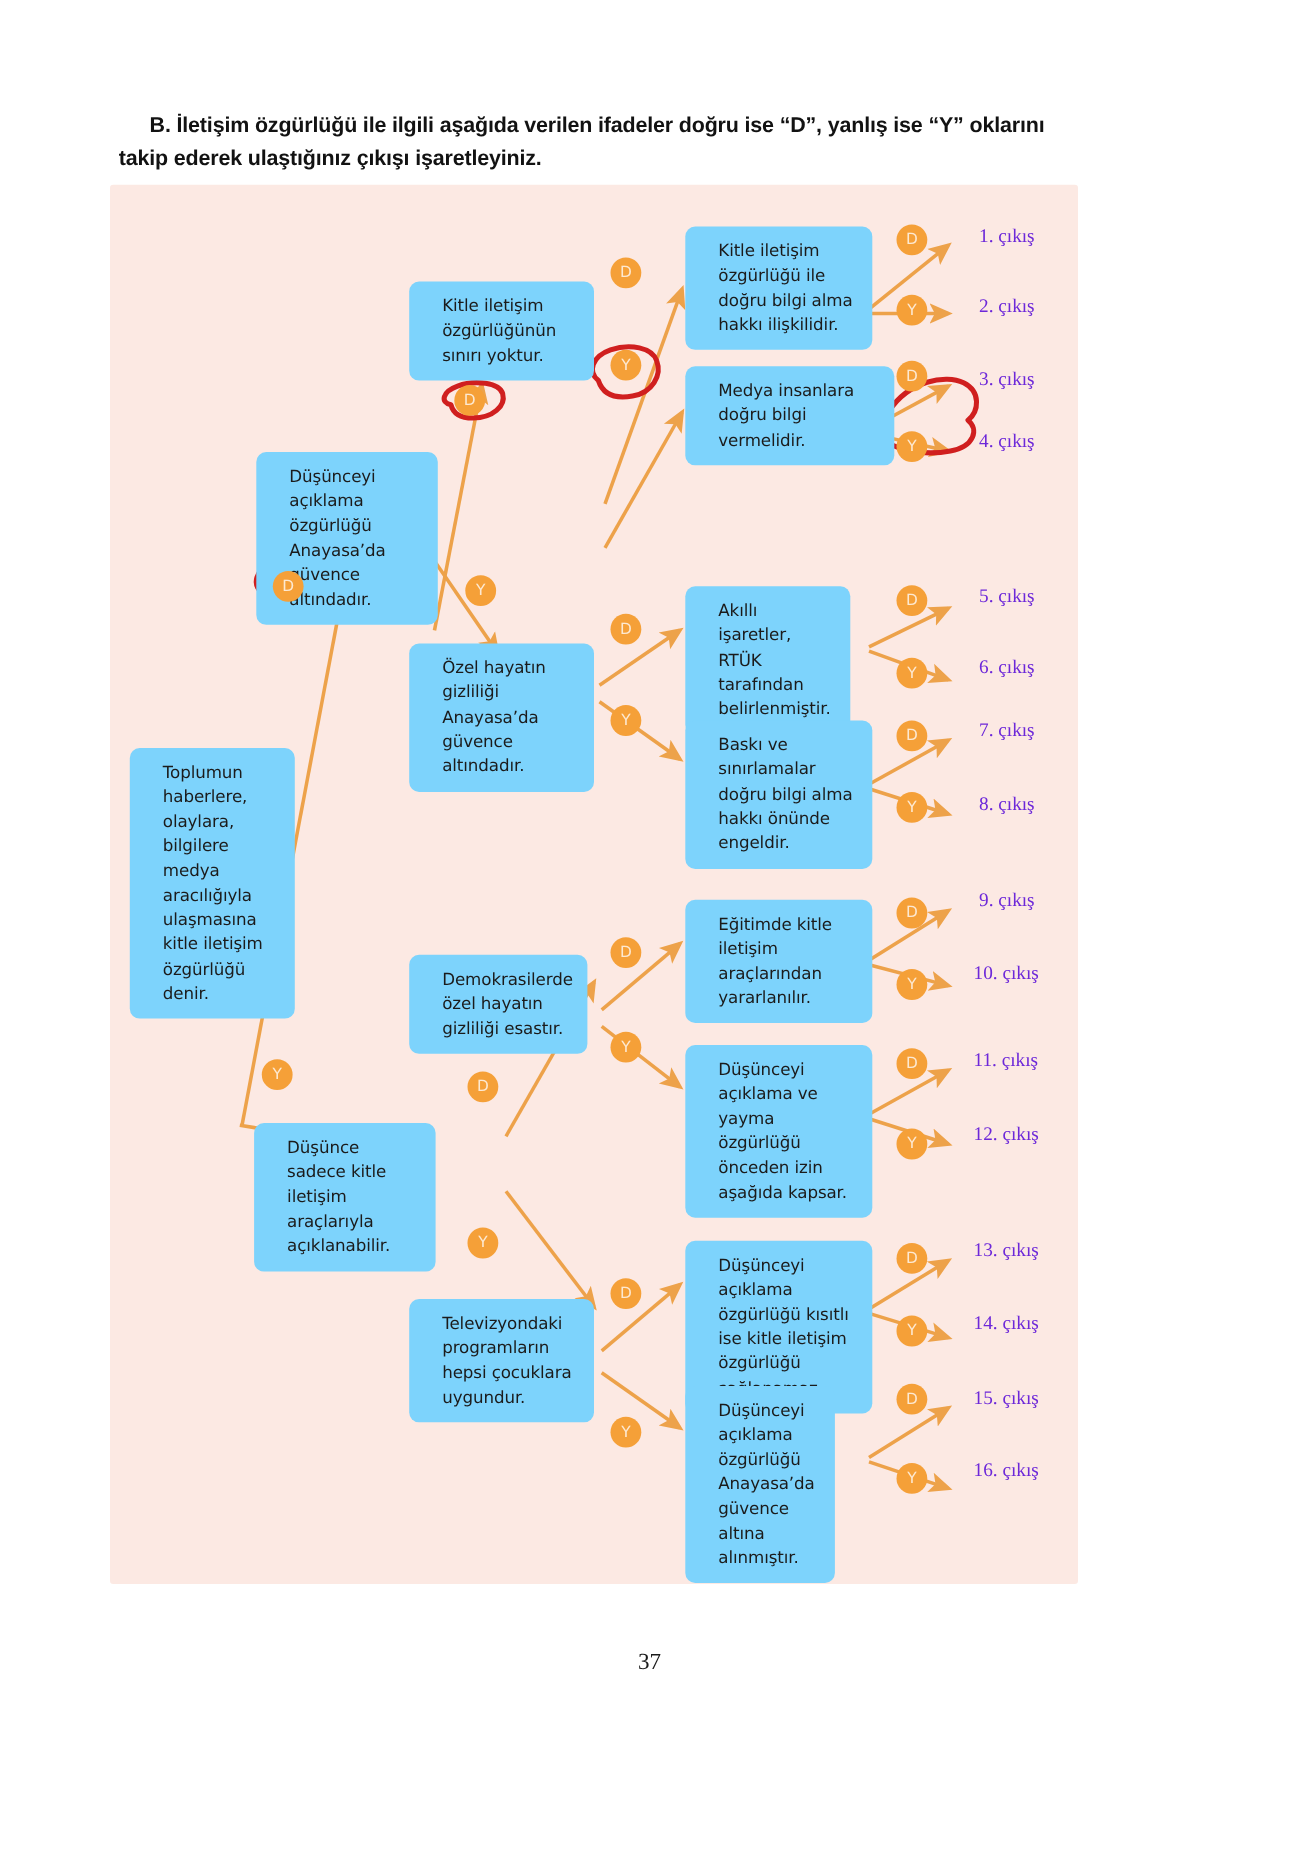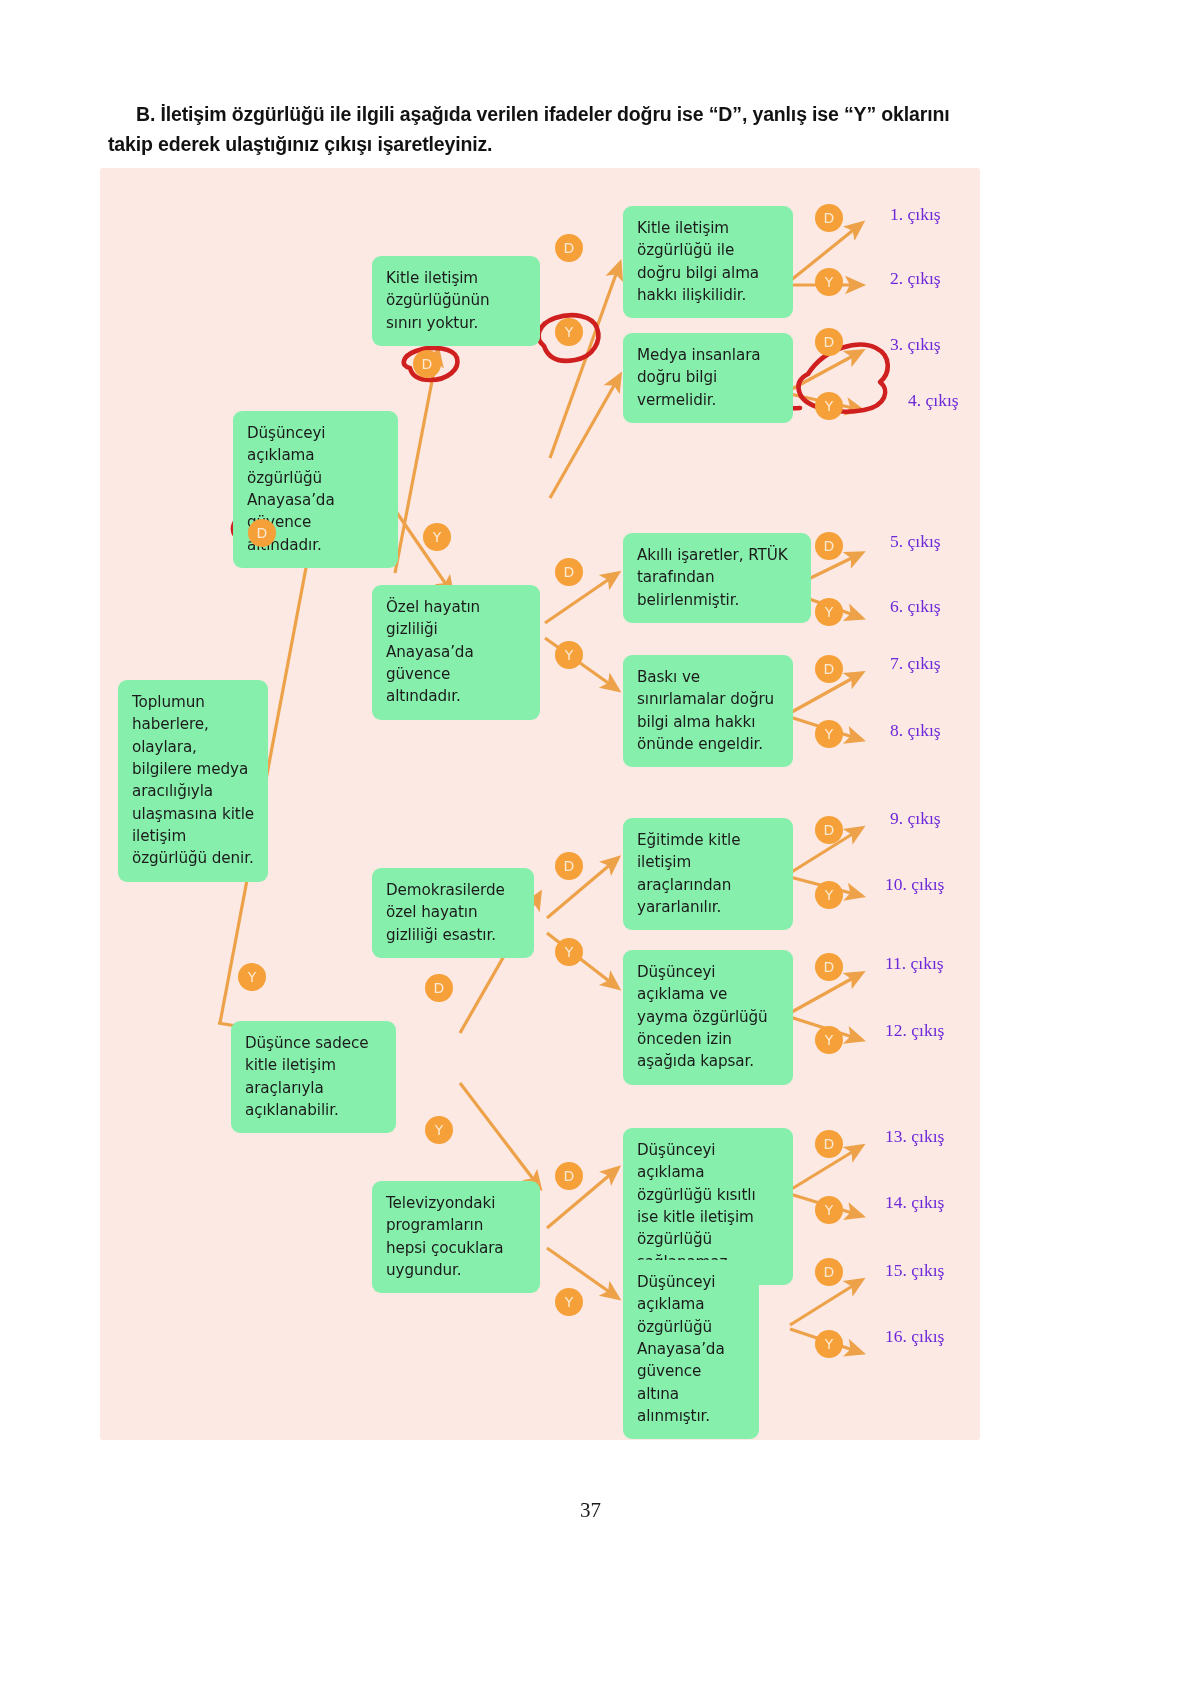--- a/index.html
+++ b/index.html
@@ -47,24 +47,24 @@
     position: absolute;
     left: 0; top: 0;
     width: 880px;
     height: 1272px;
   }
   #annotations { pointer-events: none; }
 
   
   .box {
     position: absolute;
-    background: #86efac;
+    background: #7dd3fc;
     border-radius: 9px;
     box-sizing: border-box;
-    padding: 11px 14px 12px 14px;
+    padding: 11px 14px 12px 30px;
     font-size: 15.2px;
     line-height: 1.47;
     color: #1b1b1b;
     font-family: "DejaVu Sans", sans-serif;
     letter-spacing: -0.1px;
   }
 
   
   .badge {
     position: absolute;
@@ -200,22 +200,22 @@
   </svg>
 
   <div class="box" style="left:18px;  top:512px;  width:150px;">Toplumun haberlere, olaylara, bilgilere medya aracılığıyla ulaşmasına kitle iletişim özgürlüğü denir.</div>
   <div class="box" style="left:133px; top:243px;  width:165px;">Düşünceyi açıklama özgürlüğü Anayasa’da güvence altındadır.</div>
   <div class="box" style="left:131px; top:853px;  width:165px;">Düşünce sadece kitle iletişim araçlarıyla açıklanabilir.</div>
   <div class="box" style="left:272px; top:88px;   width:168px;">Kitle iletişim özgürlüğünün sınırı yoktur.</div>
   <div class="box" style="left:272px; top:417px;  width:168px;">Özel hayatın gizliliği Anayasa’da güvence altındadır.</div>
   <div class="box" style="left:272px; top:700px;  width:162px;">Demokrasilerde özel hayatın gizliliği esastır.</div>
   <div class="box" style="left:272px; top:1013px; width:168px;">Televizyondaki programların hepsi çocuklara uygundur.</div>
   <div class="box" style="left:523px; top:38px;   width:170px;">Kitle iletişim özgürlüğü ile doğru bilgi alma hakkı ilişkilidir.</div>
-  <div class="box" style="left:523px; top:165px;  width:170px;">Medya insanlara doğru bilgi vermelidir.</div>
-  <div class="box" style="left:523px; top:365px;  width:188px;">Akıllı işaretler, RTÜK tarafından belirlenmiştir.</div>
+  <div class="box" style="left:523px; top:165px;  width:190px;">Medya insanlara doğru bilgi vermelidir.</div>
+  <div class="box" style="left:523px; top:365px;  width:150px;">Akıllı işaretler, RTÜK tarafından belirlenmiştir.</div>
   <div class="box" style="left:523px; top:487px;  width:170px;">Baskı ve sınırlamalar doğru bilgi alma hakkı önünde engeldir.</div>
   <div class="box" style="left:523px; top:650px;  width:170px;">Eğitimde kitle iletişim araçlarından yararlanılır.</div>
   <div class="box" style="left:523px; top:782px;  width:170px;">Düşünceyi açıklama ve yayma özgürlüğü önceden izin aşağıda kapsar.</div>
   <div class="box" style="left:523px; top:960px;  width:170px;">Düşünceyi açıklama özgürlüğü kısıtlı ise kitle iletişim özgürlüğü sağlanamaz.</div>
   <div class="box" style="left:523px; top:1092px; width:136px;">Düşünceyi açıklama özgürlüğü Anayasa’da güvence altına alınmıştır.</div>
 
   <div class="badge" style="left:148px; top:351px;">D</div>
   <div class="badge" style="left:138px; top:795px;">Y</div>
   <div class="badge" style="left:313px; top:182px;">D</div>
   <div class="badge" style="left:323px; top:355px;">Y</div>
@@ -242,21 +242,21 @@
   <div class="badge" style="left:455px; top:994px;">D</div>
   <div class="badge" style="left:455px; top:1120px;">Y</div>
   <div class="badge" style="left:715px; top:962px;">D</div>
   <div class="badge" style="left:715px; top:1028px;">Y</div>
   <div class="badge" style="left:715px; top:1090px;">D</div>
   <div class="badge" style="left:715px; top:1162px;">Y</div>
 
   <div class="exit" style="left:790px; top:36px;">1. çıkış</div>
   <div class="exit" style="left:790px; top:100px;">2. çıkış</div>
   <div class="exit" style="left:790px; top:166px;">3. çıkış</div>
-  <div class="exit" style="left:808px; top:222px;">4. çıkış</div>
+  <div class="exit" style="left:790px; top:222px;">4. çıkış</div>
   <div class="exit" style="left:790px; top:363px;">5. çıkış</div>
   <div class="exit" style="left:790px; top:428px;">6. çıkış</div>
   <div class="exit" style="left:790px; top:485px;">7. çıkış</div>
   <div class="exit" style="left:790px; top:552px;">8. çıkış</div>
   <div class="exit" style="left:790px; top:640px;">9. çıkış</div>
   <div class="exit" style="left:785px; top:706px;">10. çıkış</div>
   <div class="exit" style="left:785px; top:785px;">11. çıkış</div>
   <div class="exit" style="left:785px; top:852px;">12. çıkış</div>
   <div class="exit" style="left:785px; top:958px;">13. çıkış</div>
   <div class="exit" style="left:785px; top:1024px;">14. çıkış</div>

